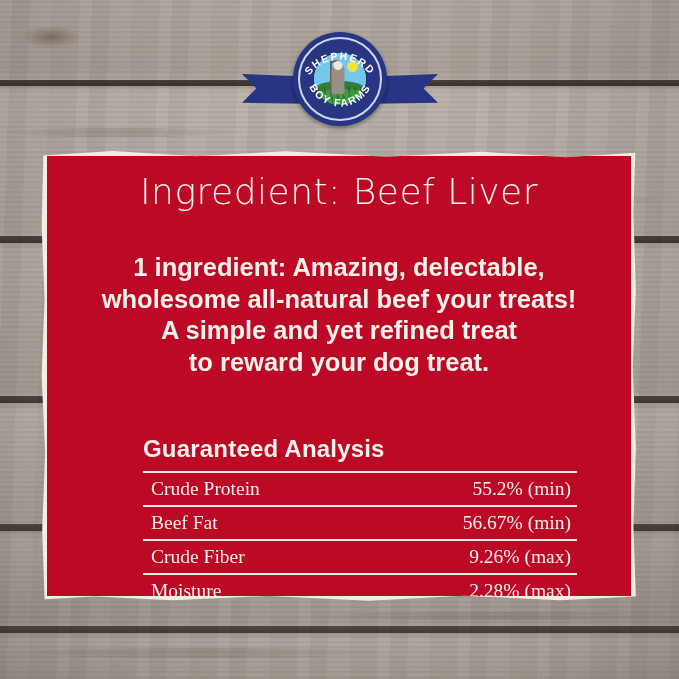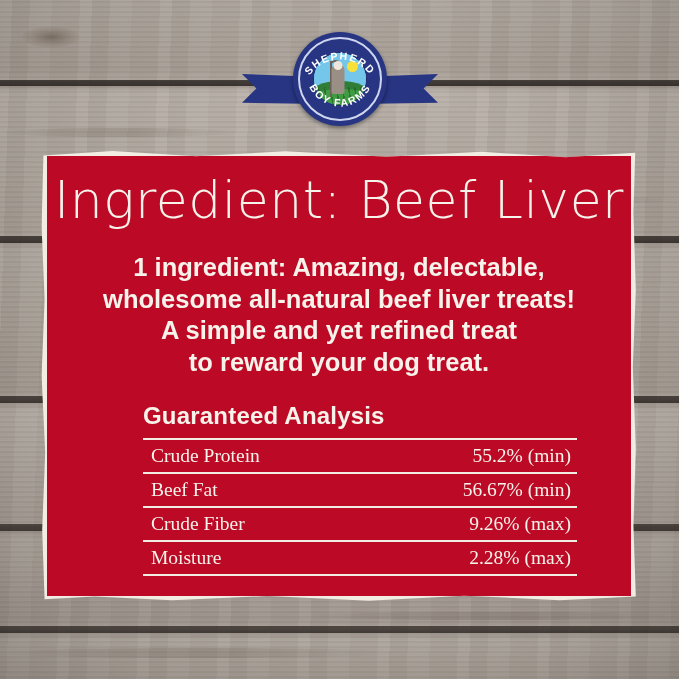--- a/index.html
+++ b/index.html
@@ -251,21 +251,21 @@
 
   
   .headline {
     position: absolute;
     left: 0; right: 0;
     top: 18px;
     text-align: center;
     color: #f7f2ea;
     font-family: "DejaVu Sans", sans-serif;
     font-weight: 300;
-    font-size: 52px;
+    font-size: 36px;
     line-height: 1;
     letter-spacing: 0.5px;
   }
   .desc {
     position: absolute;
     left: 26px; right: 26px;
     top: 96px;
     text-align: center;
     color: #f7f2ea;
     font-family: "Liberation Sans", sans-serif;
@@ -281,20 +281,21 @@
     right: 54px;
     top: 246px;
   }
   .analysis-title {
     color: #f7f2ea;
     font-family: "Liberation Sans", sans-serif;
     font-weight: bold;
     font-size: 24px;
     margin-bottom: 8px;
     letter-spacing: 0.2px;
+    margin-top: 33px;
   }
   .rule {
     height: 2px;
     background: #f2ece2;
     width: 100%;
   }
   .ga-row {
     display: flex;
     align-items: baseline;
     justify-content: space-between;
@@ -357,21 +358,21 @@
     </div>
   </div>
 
   <div class="label-card">
     <div class="label-red">
 
       <div class="headline">Ingredient: Beef Liver</div>
 
       <div class="desc">
         <div>1 ingredient: Amazing, delectable,</div>
-        <div>wholesome all-natural beef liver treats!</div>
+        <div>wholesome all-natural beef your treats!</div>
         <div>A simple and yet refined treat</div>
         <div>to reward your dog treat.</div>
       </div>
 
       <div class="analysis">
         <div class="analysis-title">Guaranteed Analysis</div>
 
         <div class="rule"></div>
 
         <div class="ga-row">

